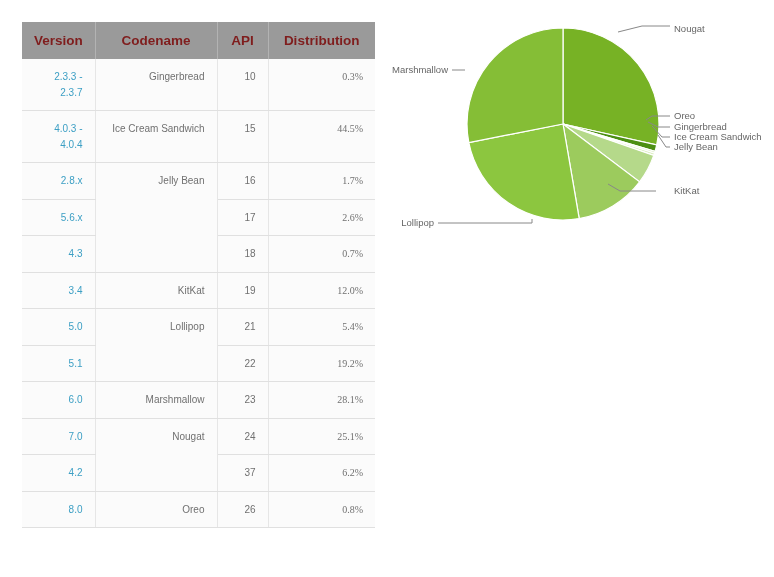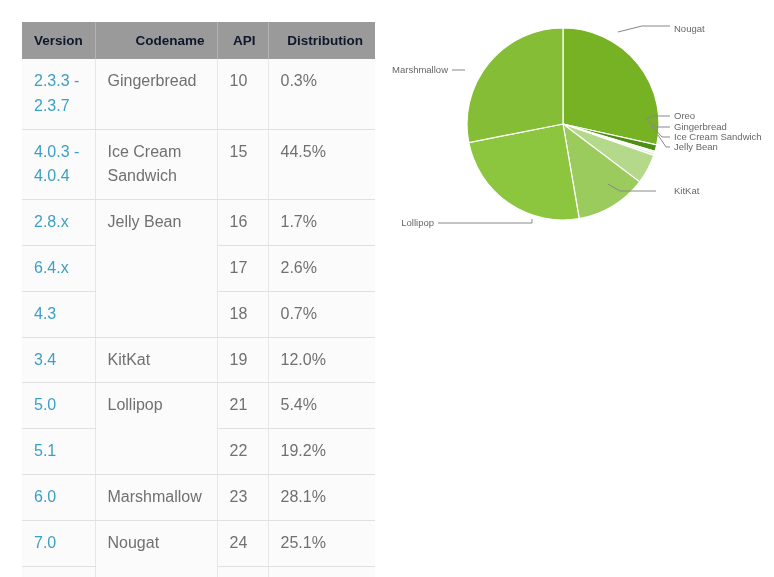--- a/index.html
+++ b/index.html
@@ -25,41 +25,42 @@
   #dashboard-table {
     position: absolute;
     left: 22px;
     top: 22px;
     width: 353px;
     border-collapse: collapse;
     table-layout: fixed;
   }
   #dashboard-table th {
     background: #9a9a9a;
-    color: #0f172a;
+    color: #7f1d1d;
     font-size: 13.5px;
     font-weight: bold;
-    text-align: right;
+    text-align: center;
     padding: 11px 12px 11px 12px;
     border-right: 1px solid #b3b3b3;
     vertical-align: middle;
     white-space: nowrap;
   }
   #dashboard-table th:last-child { border-right: none; }
   #dashboard-table td {
     background: #fbfbfb;
-    font-size: 16px;
+    font-size: 10px;
     color: #707070;
     padding: 10px 12px 10px 12px;
     border-right: 1px solid #e6e6e6;
     border-bottom: 1px solid #e0e0e0;
     vertical-align: top;
     line-height: 1.55;
-  }
-  #dashboard-table td:last-child { border-right: none; }
+    text-align: right;
+  }
+  #dashboard-table td:last-child { border-right: none; font-family: Liberation Serif, serif; }
   #dashboard-table td.ver {
     color: #3c9fc4;
   }
   .col-version  { width: 73px; }
   .col-codename { width: 122px; }
   .col-api      { width: 51px; }
   .col-dist     { width: 107px; }
 
   
   #pie-chart-area {
@@ -120,21 +121,21 @@
           <td>15</td>
           <td>44.5%</td>
         </tr>
         <tr>
           <td class="ver">2.8.x</td>
           <td class="spanning" rowspan="3">Jelly Bean</td>
           <td>16</td>
           <td>1.7%</td>
         </tr>
         <tr>
-          <td class="ver">6.4.x</td>
+          <td class="ver">5.6.x</td>
           <td>17</td>
           <td>2.6%</td>
         </tr>
         <tr>
           <td class="ver">4.3</td>
           <td>18</td>
           <td>0.7%</td>
         </tr>
         <tr>
           <td class="ver">3.4</td>

